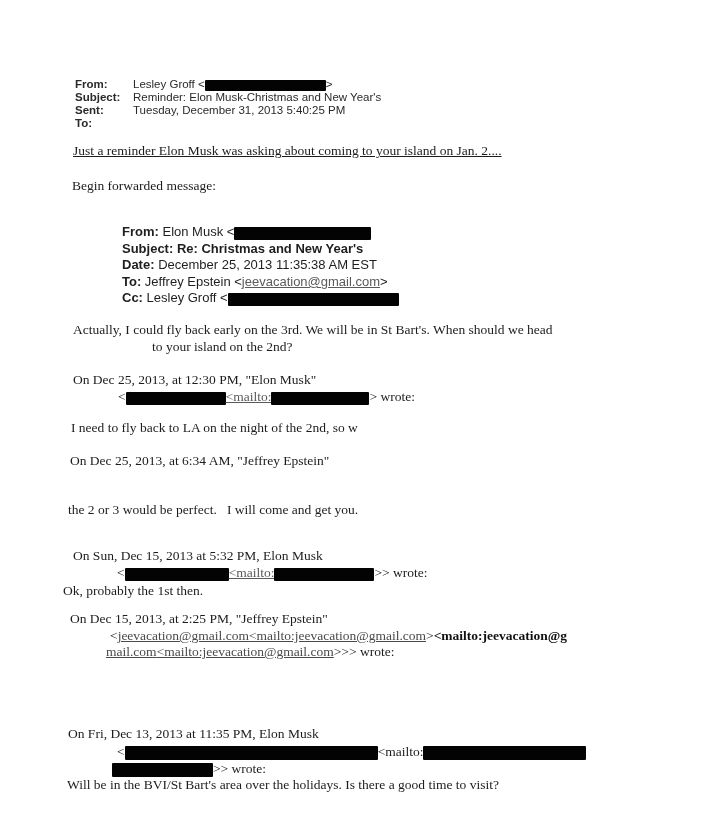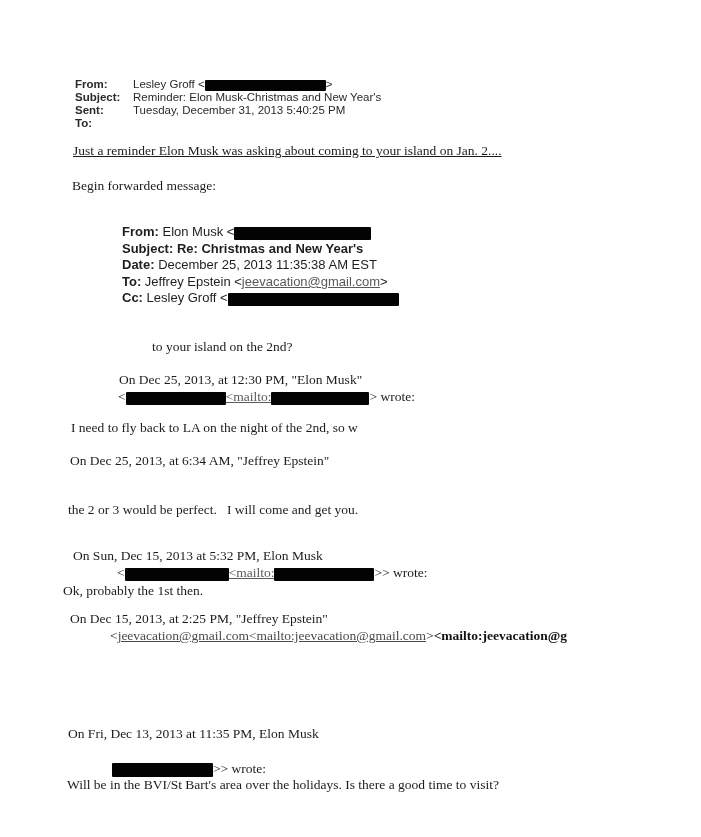--- a/index.html
+++ b/index.html
@@ -74,41 +74,48 @@
   <div class="abs fwd" style="left:122px; top:257px;">
     <span class="lbl">Date:</span><span> December 25, 2013 11:35:38 AM EST</span>
   </div>
   <div class="abs fwd" style="left:122px; top:274px;">
     <span class="lbl">To:</span><span> Jeffrey Epstein &lt;</span><span class="lnk-light">jeevacation@gmail.com</span><span>&gt;</span>
   </div>
   <div class="abs fwd" style="left:122px; top:290px;">
     <span class="lbl">Cc:</span><span> Lesley Groff &lt;</span><span class="bar" style="width:171px;"></span>
   </div>
 
+  <div class="abs body-line" style="left:73px; top:322px;">Actually, I could fly back early on the 3rd. We will be in St Bart's. When should we head</div>
   <div class="abs body-line" style="left:152px; top:339px;">to your island on the 2nd?</div>
 
-  <div class="abs body-line" style="left:73px; top:372px;margin-left:46px;">On Dec 25, 2013, at 12:30 PM, "Elon Musk"</div>
+  <div class="abs body-line" style="left:73px; top:372px;">On Dec 25, 2013, at 12:30 PM, "Elon Musk"</div>
   <div class="abs body-line" style="left:118px; top:389px;">
     <span>&lt;</span><span class="bar" style="width:100px;"></span><span class="lnk-light">&lt;mailto:</span><span class="bar" style="width:98px;"></span><span>&gt; wrote:</span>
   </div>
   <div class="abs body-line" style="left:71px; top:420px;">I need to fly back to LA on the night of the 2nd, so w</div>
 
   <div class="abs body-line" style="left:70px; top:453px;">On Dec 25, 2013, at 6:34 AM, "Jeffrey Epstein"</div>
   <div class="abs body-line pre" style="left:68px; top:502px;">the 2 or 3 would be perfect.   I will come and get you.</div>
 
   <div class="abs body-line" style="left:73px; top:548px;">On Sun, Dec 15, 2013 at 5:32 PM, Elon Musk</div>
   <div class="abs body-line" style="left:117px; top:565px;font-family:Liberation Serif, serif;">
     <span>&lt;</span><span class="bar" style="width:104px;"></span><span class="lnk-light">&lt;mailto:</span><span class="bar" style="width:100px;"></span><span>&gt;&gt; wrote:</span>
   </div>
   <div class="abs body-line" style="left:63px; top:583px;">Ok, probably the 1st then.</div>
 
   <div class="abs body-line" style="left:70px; top:611px;">On Dec 15, 2013, at 2:25 PM, "Jeffrey Epstein"</div>
   <div class="abs body-line" style="left:110px; top:628px;">
     <span>&lt;</span><span class="lnk">jeevacation@gmail.com</span><span class="lnk">&lt;mailto:jeevacation@gmail.com</span><span>&gt;</span><span class="boldtail">&lt;mailto:jeevacation@g</span>
   </div>
+  <div class="abs body-line" style="left:106px; top:644px;">
+    <span class="lnk">mail.com</span><span class="lnk">&lt;mailto:jeevacation@gmail.com</span><span>&gt;&gt;&gt; wrote:</span>
+  </div>
 
   <div class="abs body-line" style="left:68px; top:726px;">On Fri, Dec 13, 2013 at 11:35 PM, Elon Musk</div>
+  <div class="abs body-line" style="left:117px; top:744px;">
+    <span>&lt;</span><span class="bar" style="width:253px; height:14px;"></span><span>&lt;mailto:</span><span class="bar" style="width:163px; height:14px;"></span>
+  </div>
   <div class="abs body-line" style="left:112px; top:761px;">
     <span class="bar" style="width:101px; height:14px;"></span><span>&gt;&gt; wrote:</span>
   </div>
   <div class="abs body-line" style="left:56px; top:777px;margin-left:11px;">Will be in the BVI/St Bart's area over the holidays. Is there a good time to visit?</div>
 
 </div>
 
 </body></html>

